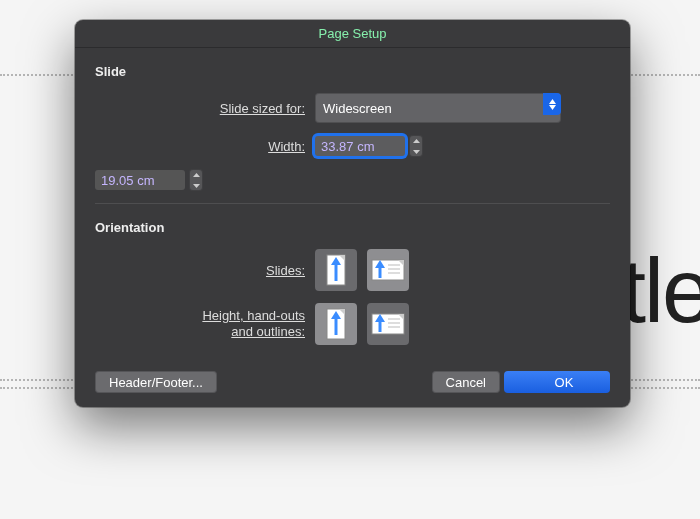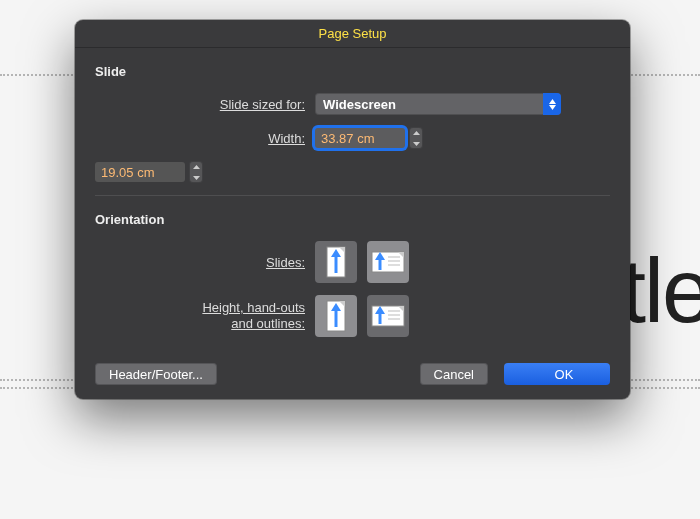--- a/index.html
+++ b/index.html
@@ -36,21 +36,21 @@
     background: #3a3a3c;
     border-radius: 8px;
     box-shadow: 0 20px 50px rgba(0,0,0,0.5), 0 0 0 1px rgba(0,0,0,0.3);
     color: #ddd;
     font-size: 13px;
   }
   .titlebar {
     text-align: center;
     padding: 6px 0;
     font-size: 13px;
-    color: #fde047;
+    color: #86efac;
     border-bottom: 1px solid #2b2b2d;
   }
   .content {
     padding: 16px 20px 14px 20px;
   }
   .section-label {
     font-weight: 600;
     color: #eee;
     margin-bottom: 14px;
   }
@@ -65,29 +65,28 @@
     padding-right: 10px;
     color: #ddd;
     text-decoration: underline;
   }
   .row-label.multi {
     line-height: 1.25;
   }
   .select {
     position: relative;
     width: 230px;
-    height: 22px;
+    height: 30px;
     background: #636366;
     border-radius: 4px;
     display: flex;
     align-items: center;
     padding: 0 8px;
     color: #fff;
     box-shadow: inset 0 0 0 1px rgba(0,0,0,0.2);
-    font-weight: bold;
   }
   .select-arrows {
     position: absolute;
     right: 0;
     top: 0;
     width: 18px;
     height: 22px;
     background: #1a66e8;
     border-radius: 0 4px 4px 0;
     display: flex;
@@ -98,21 +97,21 @@
   }
   .select-arrows svg { display:block; }
   .num-input {
     display: flex;
     align-items: center;
   }
   .num-field {
     width: 78px;
     height: 20px;
     background: #555;
-    color: #fdba74;
+    color: #c4b5fd;
     border-radius: 3px;
     display: flex;
     align-items: center;
     padding: 0 6px;
     font-size: 13px;
   }
   .num-field.focused {
     box-shadow: 0 0 0 3px rgba(30,120,255,0.9);
     background: #5c5c5e;
   }
@@ -146,21 +145,21 @@
     height: 42px;
     border-radius: 4px;
     display: flex;
     align-items: center;
     justify-content: center;
   }
   .orient-btn.sel { background: #6a6a6d; }
   .orient-btn.unsel { background: #8e8e91; }
   .footer {
     display: flex;
-    gap: 16px;
+    gap: 4px;
     padding-top: 14px;
   }
   .btn {
     height: 22px;
     border-radius: 4px;
     display: flex;
     align-items: center;
     justify-content: center;
     font-size: 13px;
     padding: 0 14px;

